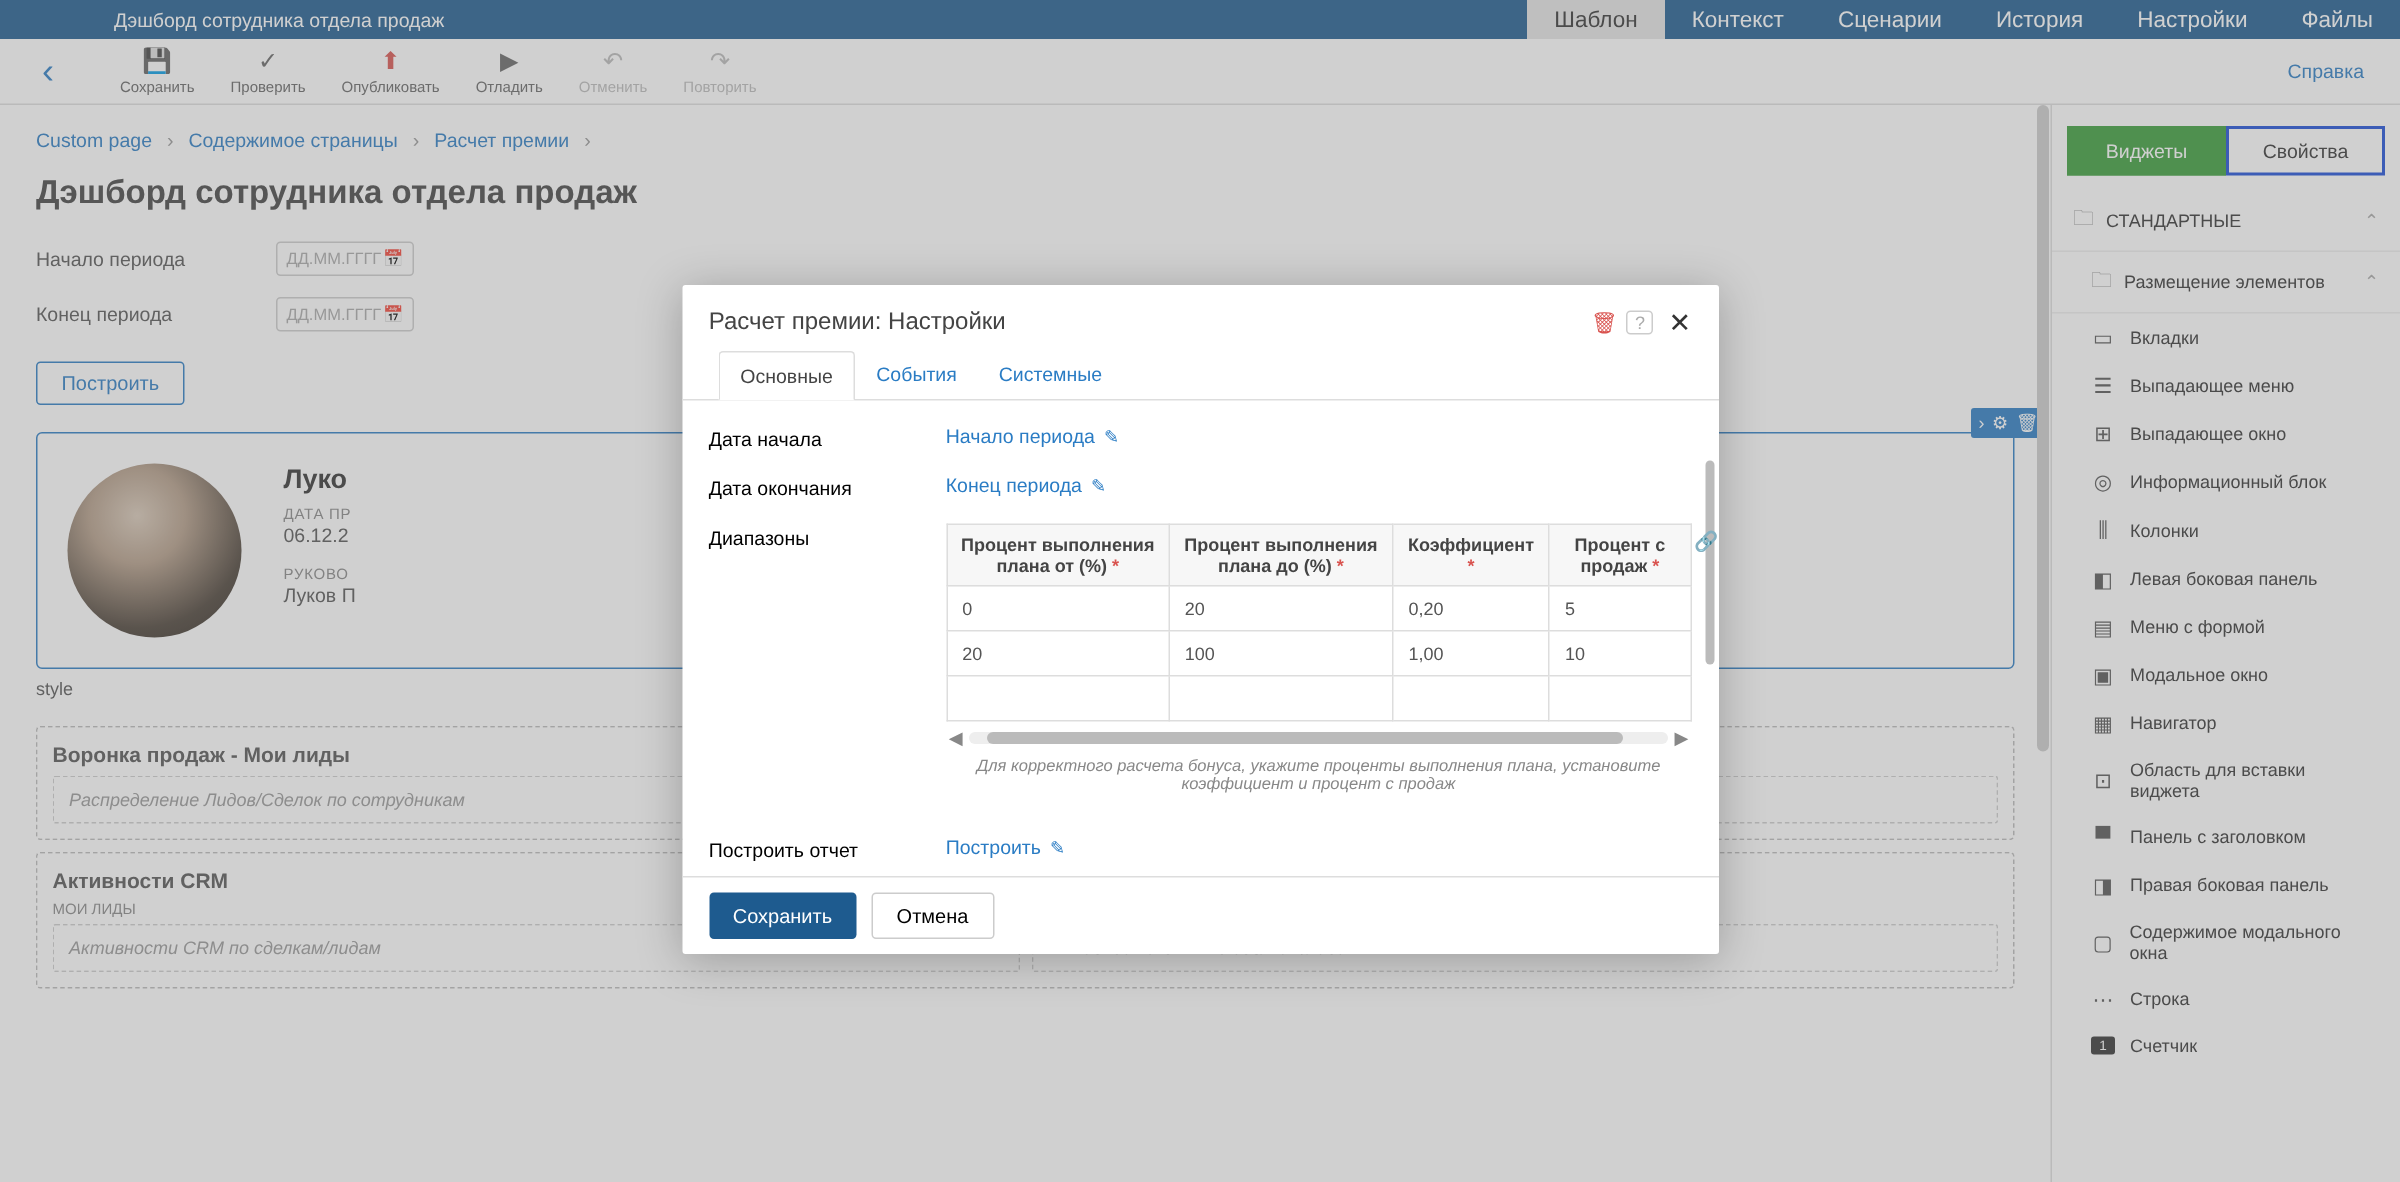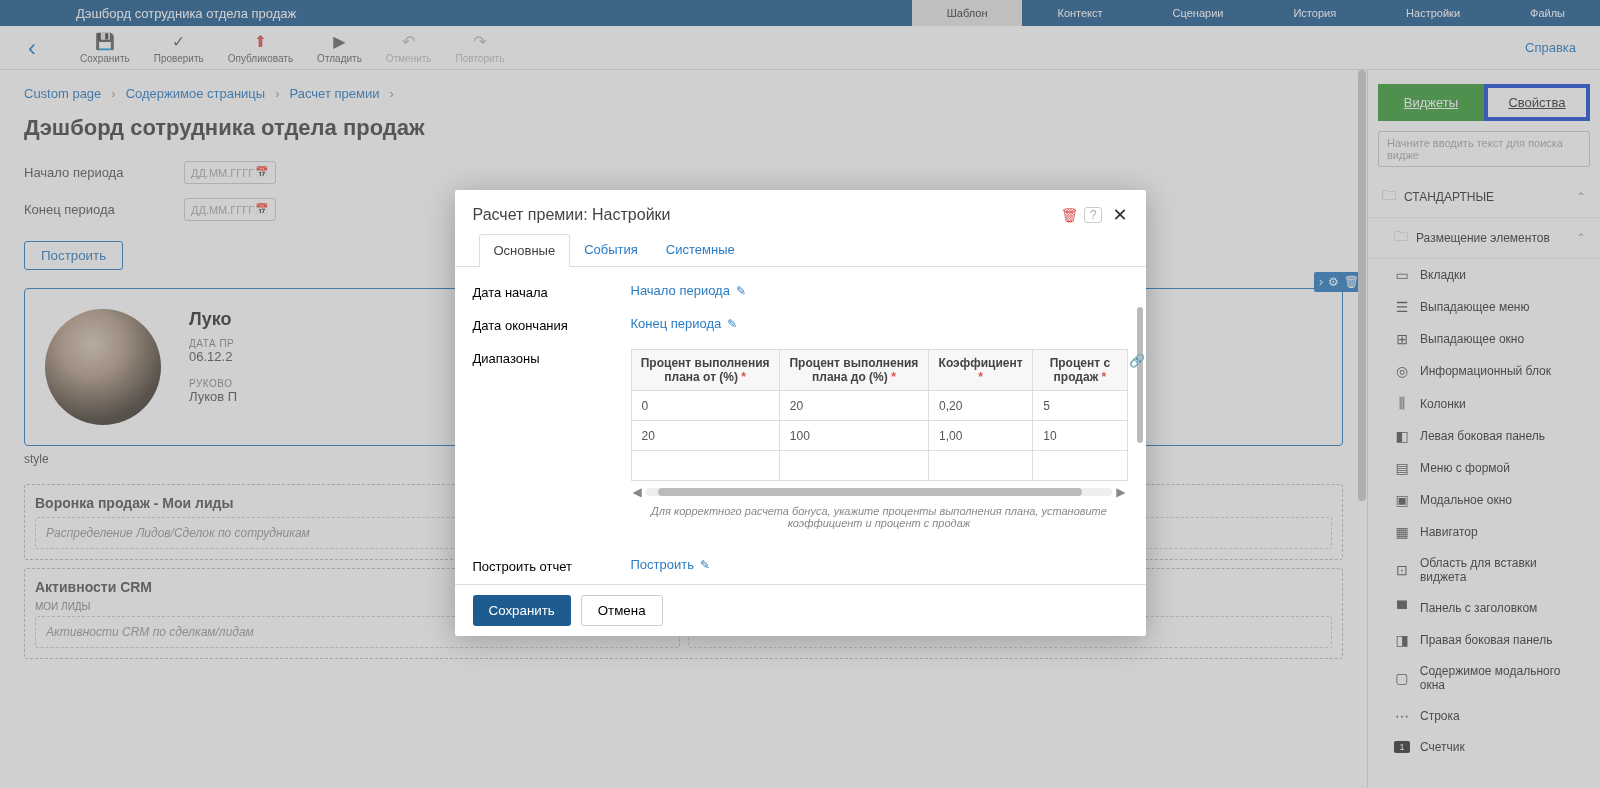--- a/index.html
+++ b/index.html
@@ -2,21 +2,21 @@
 <html><head>
 <meta charset="utf-8">
 <style>
 * { box-sizing: border-box; margin: 0; padding: 0; }
 body { font-family: Arial, sans-serif; font-size: 13px; color: #333; background: #fff; width: 1600px; height: 788px; overflow: hidden; position: relative; }
 
 
 .top-header { height: 26px; background: #1e5b8f; display: flex; align-items: center; color: #fff; }
 .top-header .title { padding-left: 76px; font-size: 13px; flex: 1; }
 .top-tabs { display: flex; height: 100%; }
-.top-tab { padding: 0 35px; display: flex; align-items: center; cursor: pointer; font-size: 11px; text-align: center; }
+.top-tab { padding: 0 18px; display: flex; align-items: center; cursor: pointer; font-size: 15px; text-align: center; }
 .top-tab.active { background: #e5e5e5; color: #333; }
 
 
 .toolbar { height: 44px; display: flex; align-items: center; padding-left: 20px; border-bottom: 1px solid #ddd; position: relative; }
 .back-chevron { position: absolute; left: 28px; top: 8px; color: #2a7cc4; font-size: 24px; cursor: pointer; }
 .tool-group { display: flex; gap: 0; margin-left: 48px; }
 .tool-btn { display: flex; flex-direction: column; align-items: center; padding: 2px 12px; cursor: pointer; font-size: 10px; color: #666; }
 .tool-btn .ic { font-size: 16px; margin-bottom: 2px; }
 .tool-btn.disabled { color: #bbb; }
 .help-link { margin-left: auto; margin-right: 24px; color: #2a7cc4; cursor: pointer; }
@@ -54,21 +54,21 @@
 .widget-box { border: 1px dashed #bbb; border-radius: 3px; padding: 10px; margin-bottom: 8px; }
 .widget-title { font-size: 14px; font-weight: 600; color: #555; margin-bottom: 6px; }
 .widget-sub-row { display: flex; gap: 8px; }
 .widget-sub { flex: 1; border: 1px dashed #ccc; padding: 8px 10px; font-style: italic; color: #999; font-size: 12px; border-radius: 2px; }
 .widget-cols { display: flex; gap: 8px; }
 .widget-col { flex: 1; }
 .col-label { font-size: 10px; color: #888; margin-bottom: 4px; text-transform: uppercase; }
 
 
 .side-tabs { display: flex; margin: 14px 10px 10px; }
-.side-tab { flex: 1; text-align: center; padding: 7px 0; border: 4px solid #1d4ed8; cursor: pointer; font-size: 13px; text-decoration: underline; }
+.side-tab { flex: 1; text-align: center; padding: 7px 0; border: 2px solid #1d4ed8; cursor: pointer; font-size: 13px; }
 .side-tab.active { background: #3a9d3a; color: #fff; border-color: #3a9d3a; }
 .side-search { margin: 0 10px 10px; border: 1px solid #ccc; padding: 5px 8px; font-size: 11px; color: #aaa; border-radius: 2px; }
 .side-group { padding: 8px 14px; border-bottom: 1px solid #eee; display: flex; align-items: center; gap: 8px; font-size: 12px; cursor: pointer; }
 .side-group .fold { color: #999; font-size: 14px; }
 .side-group .chev-r { margin-left: auto; color: #aaa; }
 .side-list { overflow-y: auto; flex: 1; }
 .side-item { padding: 8px 14px 8px 26px; display: flex; align-items: center; gap: 10px; font-size: 12px; cursor: pointer; }
 .side-item .ic { width: 16px; text-align: center; color: #555; font-size: 14px; }
 
 
@@ -225,21 +225,20 @@
     <div class="canvas-vscroll">
         <div class="th"></div>
       </div>
   </div>
 
   <div class="side-panel">
     <div class="side-tabs">
       <div class="side-tab active">Виджеты</div>
       <div class="side-tab">Свойства</div>
     </div>
-    <div class="side-search">Начните вводить текст для поиска видже</div>
     <div class="side-list">
       <div class="side-group">
           <span class="fold">🗀</span>
           <span>СТАНДАРТНЫЕ</span>
           <span class="chev-r">⌃</span>
         </div>
       <div class="side-group" style="padding-left:26px">
           <span class="fold">🗀</span>
           <span>Размещение элементов</span>
           <span class="chev-r">⌃</span>

